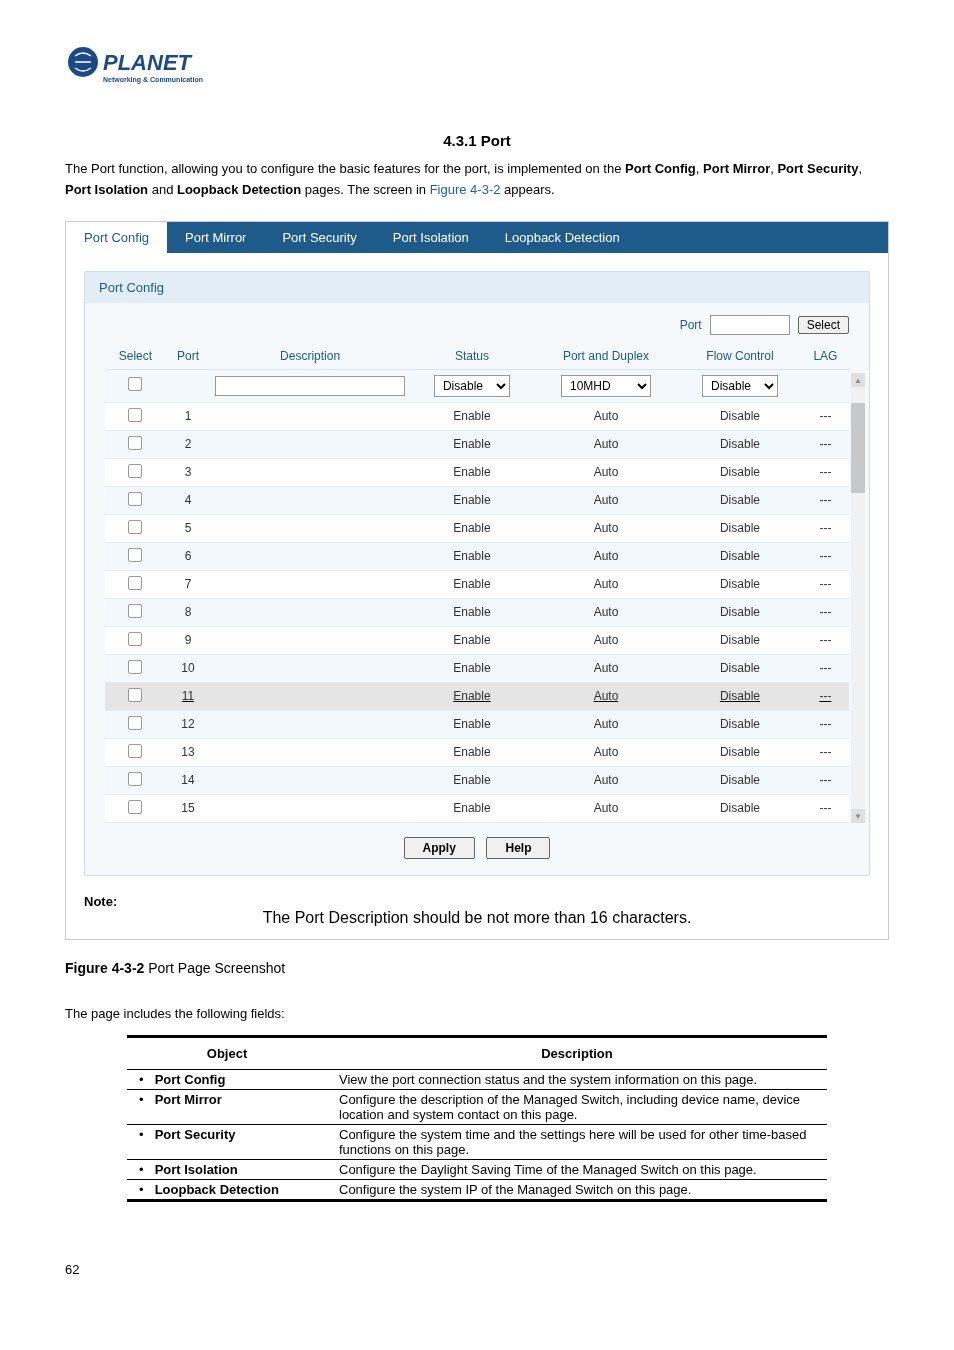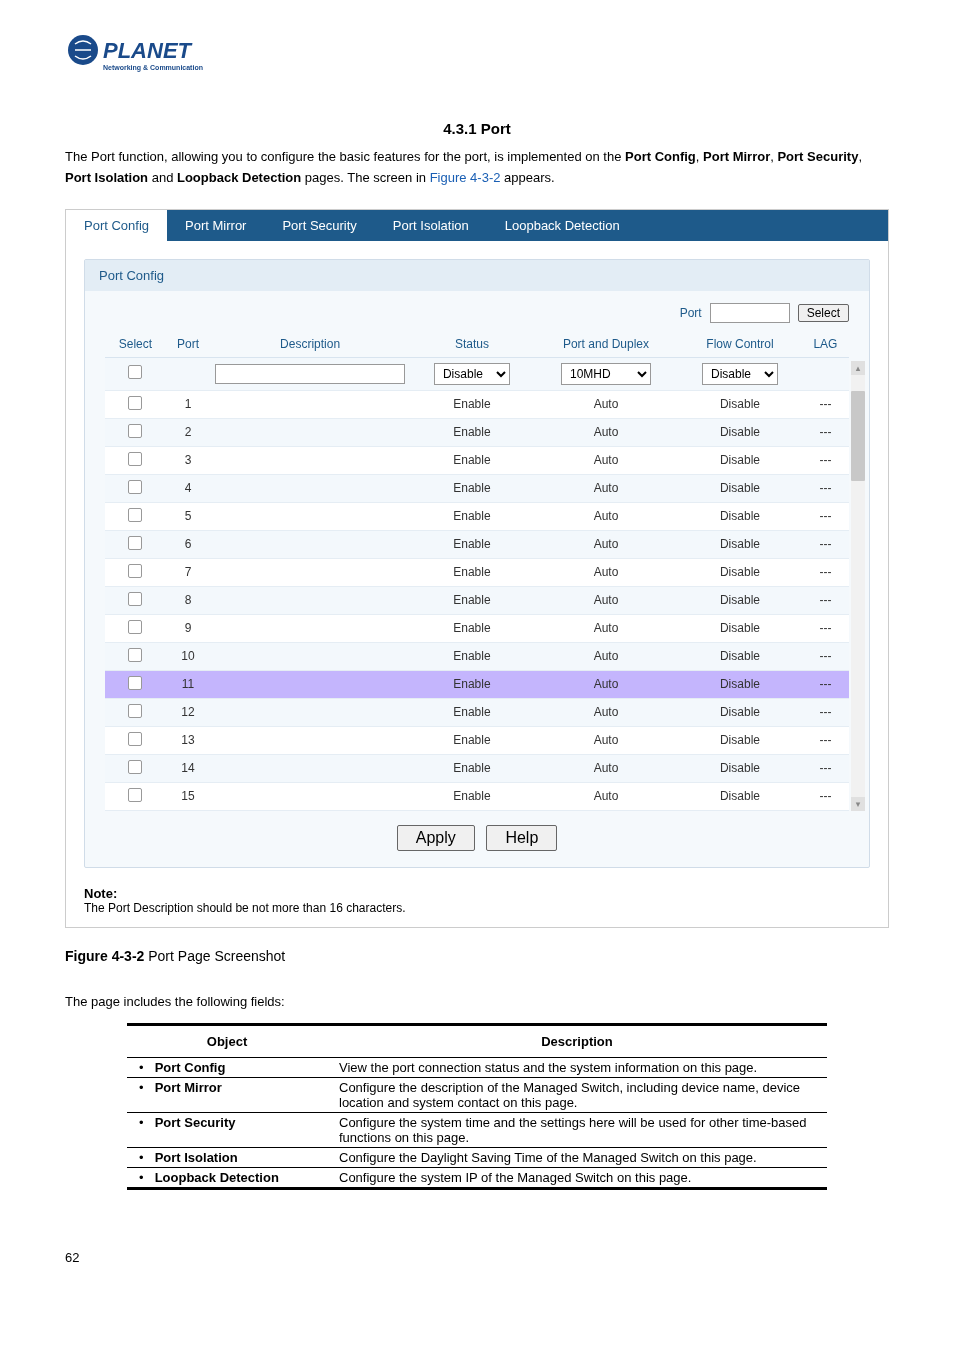--- a/index.html
+++ b/index.html
@@ -1,17 +1,17 @@
 <!DOCTYPE html>
 <html><head>
   <meta charset="utf-8">
   <style>
     * { margin: 0; padding: 0; box-sizing: border-box; }
     body { font-family: Arial, sans-serif; font-size: 13px; background: #fff; color: #000; }
-    .page { width: 954px; margin: 0 auto; padding: 30px 65px; }
+    .page { width: 954px; margin: 12px auto; padding: 30px 65px; }
     .logo { margin-bottom: 40px; }
     .logo svg { display: block; }
     .section-title { font-size: 15px; font-weight: bold; margin-bottom: 10px; text-align: center; }
     .intro { font-size: 13px; line-height: 1.6; margin-bottom: 20px; }
     .link-text { color: #1a5fb4; }
     .screenshot-container { border: 1px solid #ccc; background: #fff; margin-bottom: 20px; }
     .tabs { display: flex; background: #1e5a8a; }
     .tab { padding: 8px 18px; font-size: 13px; color: #fff; cursor: pointer; }
     .tab.active { background: #fff; color: #1e5a8a; }
     .panel { background: #f5f9fc; margin: 18px; border: 1px solid #d0dce8; border-radius: 2px; }
@@ -19,34 +19,34 @@
     .panel-body { padding: 12px 20px 16px; }
     .filter-row { display: flex; justify-content: flex-end; align-items: center; gap: 8px; margin-bottom: 8px; }
     .filter-label { color: #1e5a8a; font-size: 12px; }
     .filter-input { border: 1px solid #999; height: 20px; width: 80px; padding: 0 4px; font-size: 12px; background: #fff; }
     .select-btn { border: 1px solid #666; background: #f0f0f0; padding: 1px 8px; font-size: 12px; cursor: pointer; border-radius: 2px; }
     table.port-table { width: 100%; border-collapse: collapse; font-size: 12px; position: relative; }
     table.port-table th { color: #1e5a8a; font-weight: normal; padding: 6px 4px; text-align: center; border-bottom: 1px solid #d8e4ef; }
     table.port-table td { padding: 5px 4px; text-align: center; border-bottom: 1px solid #e5edf4; color: #333; }
     table.port-table tr.odd { background: #fff; }
     table.port-table tr.even { background: #f3f8fc; }
-    table.port-table tr.highlight { background: #c4b5fd; }
+    table.port-table tr.highlight { background: #e5e5e5; text-decoration: underline; }
     .chk { width: 14px; height: 14px; border: 1px solid #999; border-radius: 2px; display: inline-block; background: #fff; }
     .dropdown { border: 1px solid #999; background: #fff; padding: 2px 4px; font-size: 12px; width: 76px; }
     .desc-input { border: 1px solid #999; background: #fff; height: 20px; width: 190px; }
     .btn-row { text-align: center; margin-top: 14px; }
-    .btn { border: 1px solid #666; background: #f0f0f0; padding: 3px 18px; font-size: 16px; cursor: pointer; border-radius: 2px; margin: 0 4px; }
+    .btn { border: 1px solid #666; background: #f0f0f0; padding: 3px 18px; font-size: 12px; cursor: pointer; border-radius: 2px; margin: 0 4px; font-weight: bold; }
     .scrollbar-track { position: absolute; right: -16px; top: 30px; bottom: 0; width: 14px; background: #f1f1f1; }
     .scrollbar-up { position: absolute; top: 0; width: 14px; height: 14px; background: #e0e0e0; color: #888; font-size: 9px; text-align: center; line-height: 14px; }
     .scrollbar-down { position: absolute; bottom: 0; width: 14px; height: 14px; background: #e0e0e0; color: #888; font-size: 9px; text-align: center; line-height: 14px; }
     .scrollbar-thumb { position: absolute; top: 30px; width: 14px; height: 90px; background: #c8c8c8; border-radius: 1px; }
     .table-wrap { position: relative; padding-right: 0; }
     .note-section { margin: 0 18px 12px; }
     .note-title { font-weight: bold; font-size: 13px; }
-    .note-text { font-size: 12px; }
+    .note-text { font-size: 16px; text-align: center; }
     .caption { text-align: left; font-size: 14px; margin: 18px 0 30px; }
     .fields-intro { font-size: 13px; margin-bottom: 14px; }
     table.fields { width: 700px; margin: 0 auto 30px; border-collapse: collapse; font-size: 13px; }
     table.fields thead tr { border-top: 3px solid #000; border-bottom: 1.5px solid #000; }
     table.fields th { text-align: center; padding: 8px 12px; font-weight: bold; }
     table.fields td { padding: 2px 12px; border-bottom: 1px solid #000; vertical-align: top; }
     table.fields tbody tr:last-child td { border-bottom: 3px solid #000; }
     table.fields td.obj { width: 200px; }
     .bullet { display: inline-block; width: 12px; }
     .pagenum { font-size: 13px; margin-top: 60px; }

